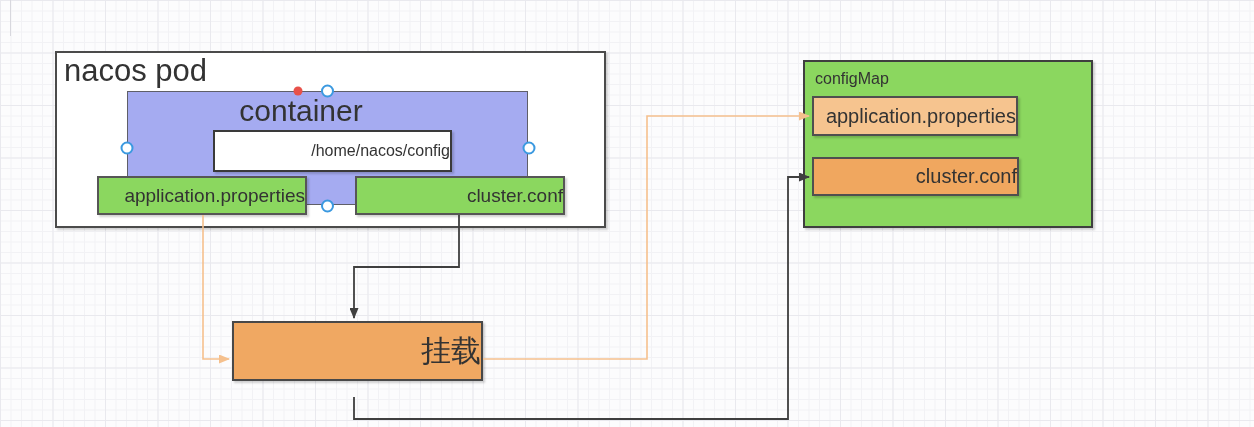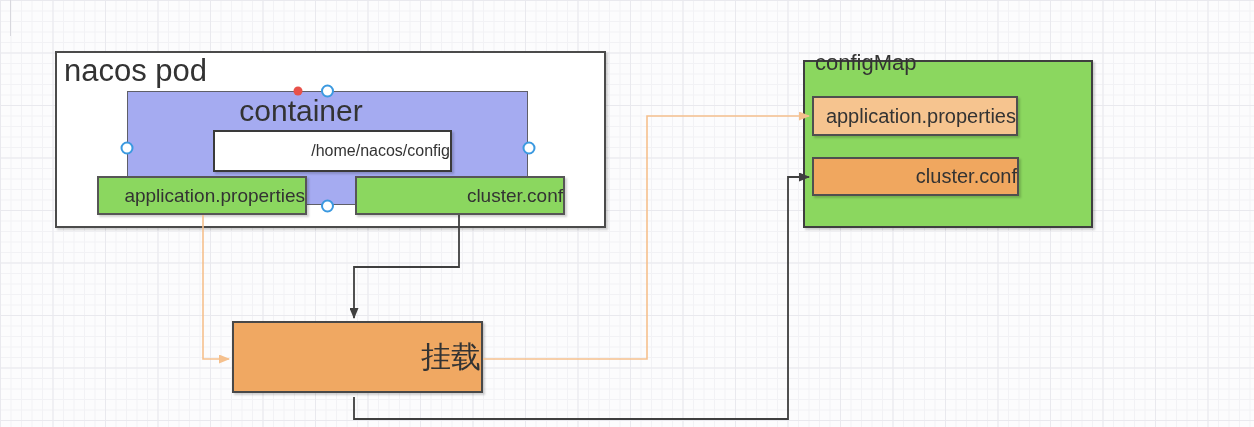--- a/index.html
+++ b/index.html
@@ -36,23 +36,23 @@
   .lbl { position:absolute; white-space:nowrap; }
 
   
   #nacos-pod        { left:55px;  top:51px;  width:551px; height:177px; border-width:2px; }
   #nacos-pod-label  { left:64px;  top:53px;  font-size:31px; }
   #container        { left:127px; top:91px;  width:401px; height:114px; border-width:1.5px; box-shadow:none; }
   #container-label  { left:127px; top:94px;  width:348px; text-align:center; font-size:30px; }
   #config-path      { left:213px; top:130px; width:239px; height:42px; border-width:2px; font-size:16px; }
   #pod-app-props    { left:97px;  top:176px; width:210px; height:39px; border-width:2px; font-size:19px; }
   #pod-cluster-conf { left:355px; top:176px; width:210px; height:39px; border-width:2px; font-size:19px; }
-  #mount            { left:232px; top:321px; width:251px; height:72px; border-width:2.5px; font-size:30px; }
+  #mount            { left:232px; top:321px; width:251px; height:60px; border-width:2.5px; font-size:30px; }
   #configmap        { left:803px; top:60px;  width:290px; height:168px; border-width:2px; }
-  #configmap-label  { left:815px; top:50px;  font-size:22px; }
+  #configmap-label  { left:815px; top:70px;  font-size:16px; }
   #cm-app-props     { left:812px; top:96px;  width:206px; height:40px; border-width:2px; font-size:20px; }
   #cm-cluster-conf  { left:812px; top:157px; width:207px; height:39px; border-width:2px; font-size:20px; }
 
   .z1{z-index:1}.z2{z-index:2}.z3{z-index:3}.z4{z-index:4}
   #wires { position:absolute; left:0; top:0; z-index:10; pointer-events:none; }
   #wires polyline { fill:none; }
 </style>
 </head>
 <body>
 

